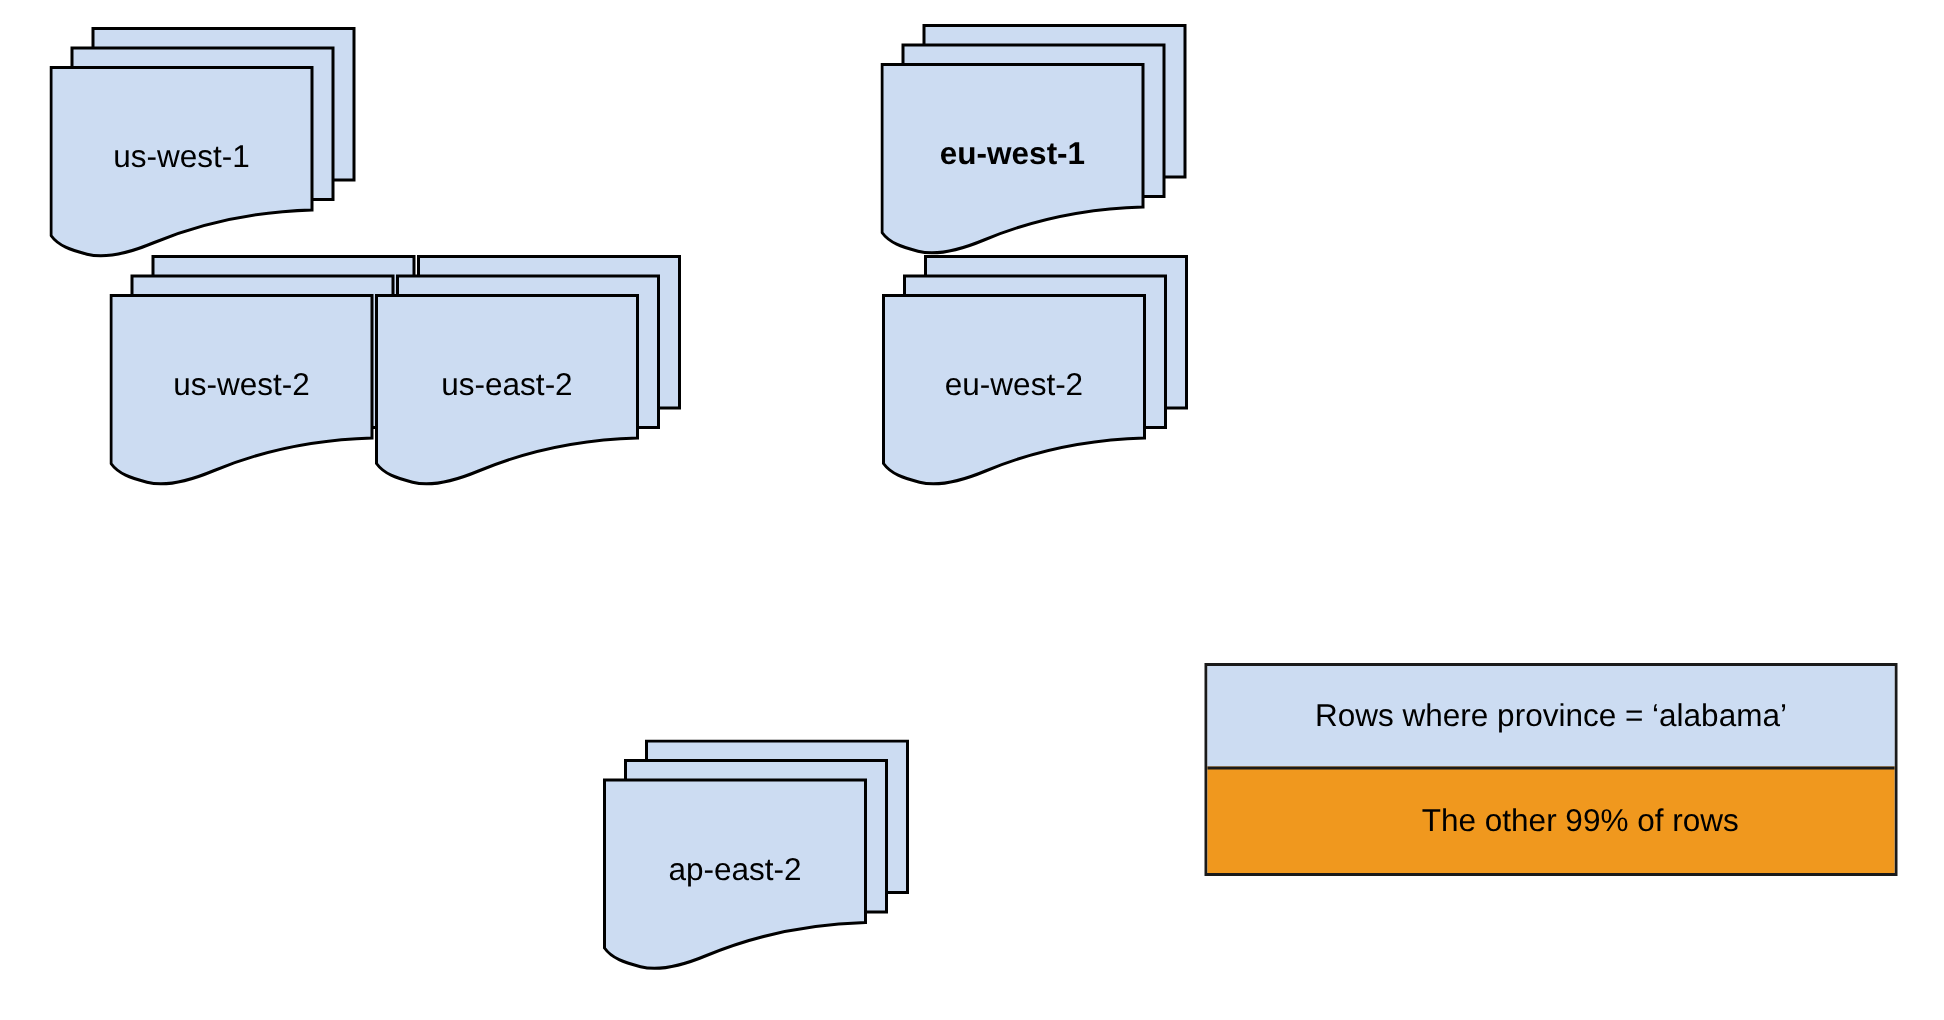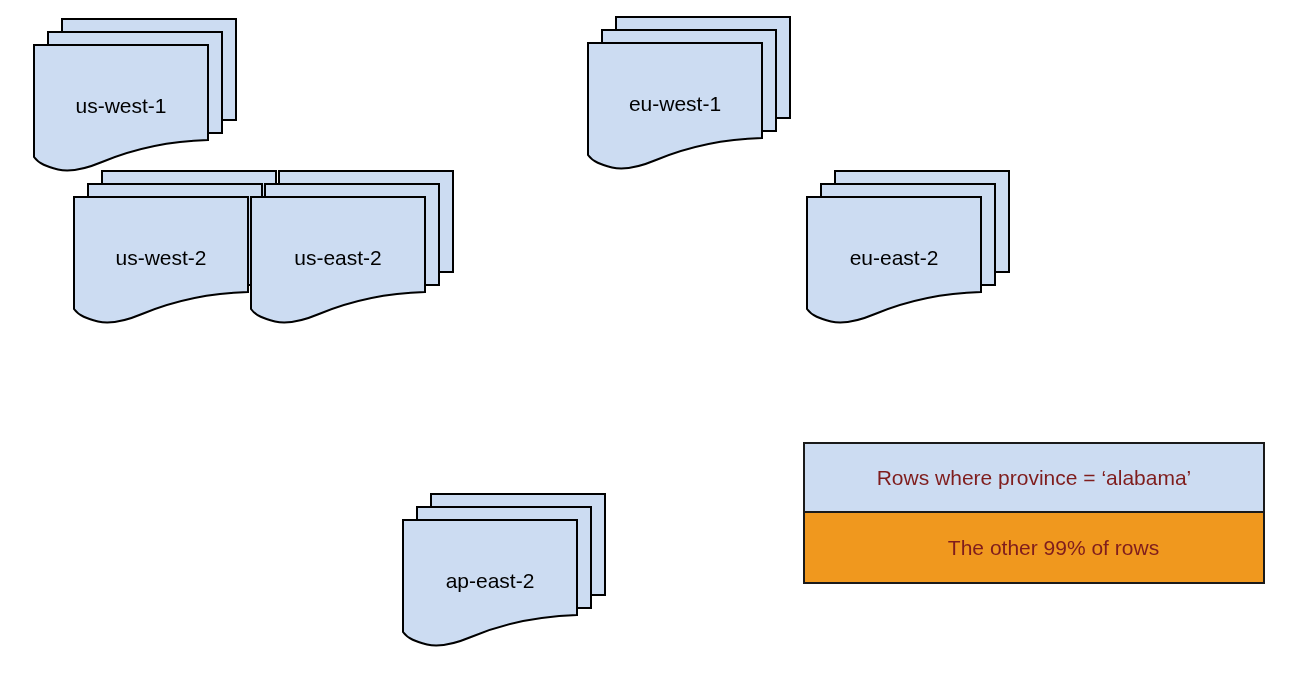--- a/index.html
+++ b/index.html
@@ -40,21 +40,21 @@
     width: 458px;
     border: 2px solid #1a1a1a;
     z-index: 3;
   }
   .legend-row {
     height: 67px;
     display: flex;
     align-items: center;
     justify-content: center;
     font-size: 21px;
-    color: #7f1d1d;
+    color: #000000;
   }
   .legend-row + .legend-row {
     border-top: 2px solid #1a1a1a;
     height: 69px;
   }
 </style>
 </head>
 <body>
 
 <div class="canvas">
@@ -62,21 +62,21 @@
   <div class="stack z-top" style="left:19px; top:18px;">
     <svg width="205" height="156" viewBox="0 0 205 156">
       <rect class="sheet" x="29" y="1" width="174" height="101" fill="#CCDCF2"></rect>
       <rect class="sheet" x="15" y="14" width="174" height="101" fill="#CCDCF2"></rect>
       <path class="doc-shape" transform="translate(1,27)" d="M 0 0 L 174 0 L 174 95 C 138 96 104 102 68 117 C 50 124.5 36 127.5 24 124.5 C 13 121.5 5 119 0 112 Z" fill="#CCDCF2"></path>
       <text class="stack-label" x="88" y="87" text-anchor="middle" dominant-baseline="central">us-west-1</text>
     </svg>
   </div>
 
 
-  <div class="stack z-top" style="left:573px; top:16px;">
+  <div class="stack z-top" style="left:573px; top:16px;font-weight:bold;">
     <svg width="205" height="156" viewBox="0 0 205 156">
       <rect class="sheet" x="29" y="1" width="174" height="101" fill="#CCDCF2"></rect>
       <rect class="sheet" x="15" y="14" width="174" height="101" fill="#CCDCF2"></rect>
       <path class="doc-shape" transform="translate(1,27)" d="M 0 0 L 174 0 L 174 95 C 138 96 104 102 68 117 C 50 124.5 36 127.5 24 124.5 C 13 121.5 5 119 0 112 Z" fill="#CCDCF2"></path>
       <text class="stack-label" x="88" y="87" text-anchor="middle" dominant-baseline="central">eu-west-1</text>
     </svg>
   </div>
 
 
   <div class="stack z-bot" style="left:19px; top:170px;margin-left:40px;">
@@ -90,29 +90,29 @@
 
   <div class="stack z-bot" style="left:236px; top:170px;">
     <svg width="205" height="156" viewBox="0 0 205 156">
       <rect class="sheet" x="29" y="1" width="174" height="101" fill="#CCDCF2"></rect>
       <rect class="sheet" x="15" y="14" width="174" height="101" fill="#CCDCF2"></rect>
       <path class="doc-shape" transform="translate(1,27)" d="M 0 0 L 174 0 L 174 95 C 138 96 104 102 68 117 C 50 124.5 36 127.5 24 124.5 C 13 121.5 5 119 0 112 Z" fill="#CCDCF2"></path>
       <text class="stack-label" x="88" y="87" text-anchor="middle" dominant-baseline="central">us-east-2</text>
     </svg>
   </div>
 
-
-  <div class="stack z-bot" style="left:792px; top:170px;">
+  <div class="stack z-bot" style="left:574px; top:170px;">
     <svg width="205" height="156" viewBox="0 0 205 156">
       <rect class="sheet" x="29" y="1" width="174" height="101" fill="#CCDCF2"></rect>
       <rect class="sheet" x="15" y="14" width="174" height="101" fill="#CCDCF2"></rect>
       <path class="doc-shape" transform="translate(1,27)" d="M 0 0 L 174 0 L 174 95 C 138 96 104 102 68 117 C 50 124.5 36 127.5 24 124.5 C 13 121.5 5 119 0 112 Z" fill="#CCDCF2"></path>
-      <text class="stack-label" x="88" y="87" text-anchor="middle" dominant-baseline="central">eu-east-2</text>
+      <text class="stack-label" x="88" y="87" text-anchor="middle" dominant-baseline="central">eu-west-2</text>
     </svg>
   </div>
+
 
 
   <div class="stack z-bot" style="left:388px; top:493px;">
     <svg width="205" height="156" viewBox="0 0 205 156">
       <rect class="sheet" x="29" y="1" width="174" height="101" fill="#CCDCF2"></rect>
       <rect class="sheet" x="15" y="14" width="174" height="101" fill="#CCDCF2"></rect>
       <path class="doc-shape" transform="translate(1,27)" d="M 0 0 L 174 0 L 174 95 C 138 96 104 102 68 117 C 50 124.5 36 127.5 24 124.5 C 13 121.5 5 119 0 112 Z" fill="#CCDCF2"></path>
       <text class="stack-label" x="88" y="87" text-anchor="middle" dominant-baseline="central">ap-east-2</text>
     </svg>
   </div>

